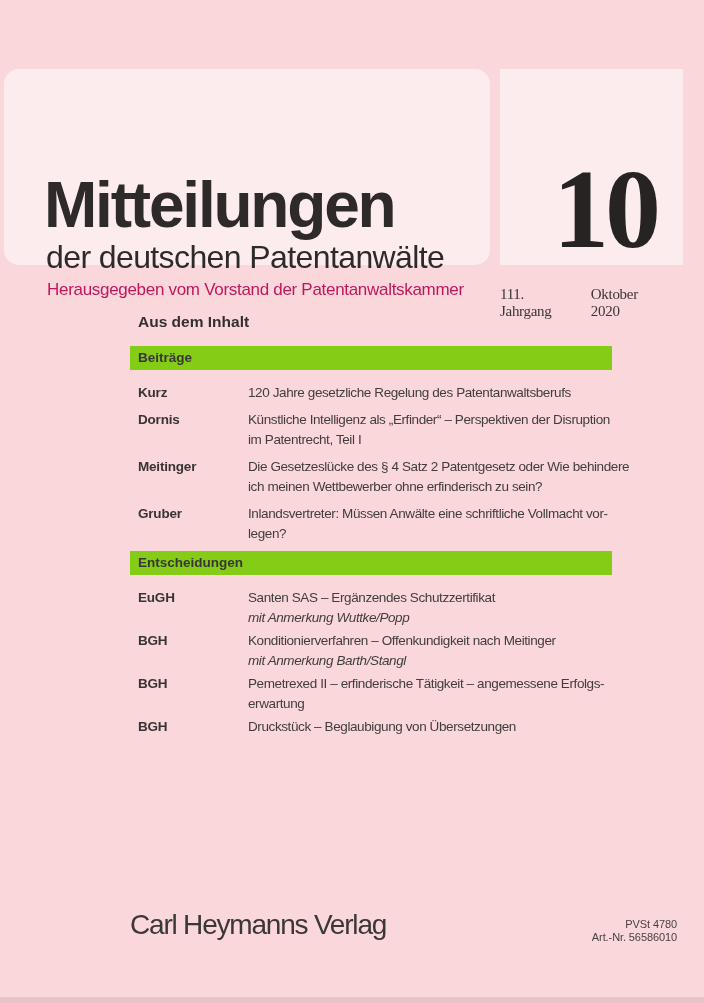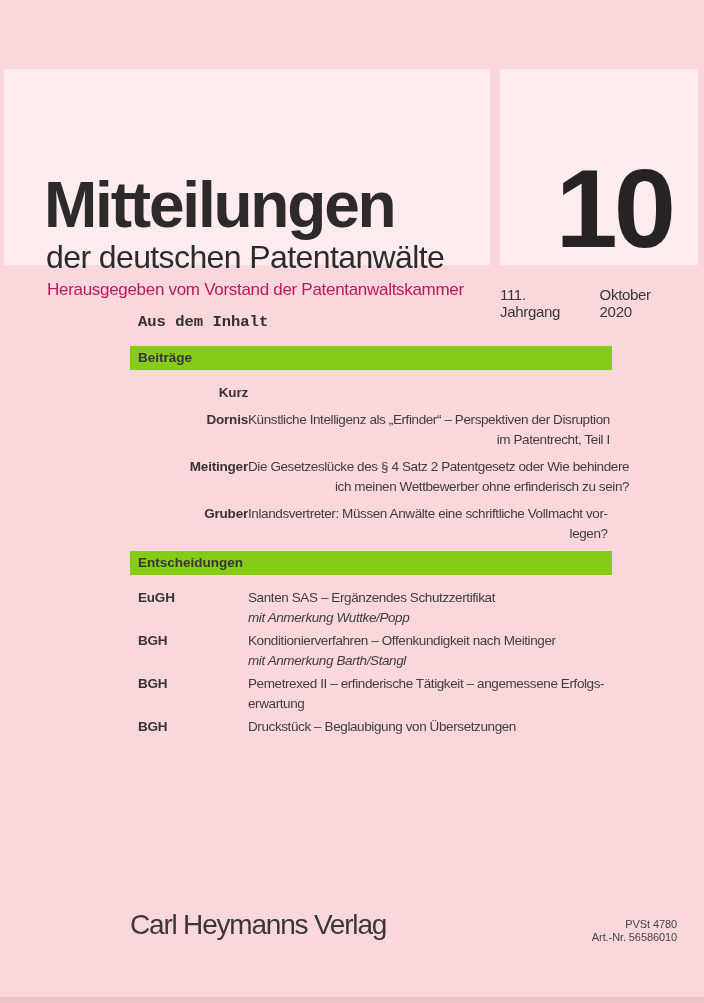--- a/index.html
+++ b/index.html
@@ -7,22 +7,22 @@
   .page {
     position:relative;
     width:704px; height:1003px;
     background:#f9d7db;
     overflow:hidden;
     font-family:"Liberation Sans","DejaVu Sans",sans-serif;
     color:#413d3e;
   }
   
   .panel { position:absolute; background:#fdecee; top:69px; height:196px; }
-  .panel-title { left:4px;  width:486px; }
-  .panel-issue { left:500px; width:198px; }
+  .panel-title { left:4px;  width:486px;border-radius:15px; }
+  .panel-issue { left:500px; width:183px;font-family:Liberation Serif, serif; }
 
   .journal-title {
     position:absolute; left:40px; top:104px;
     font-size:64px; font-weight:bold; letter-spacing:-2.2px;
     line-height:1; color:#2d2a29;
   }
   .journal-subtitle {
     position:absolute; left:42px; top:172px;
     font-size:32px; font-weight:400; letter-spacing:-0.6px;
     line-height:1; color:#2d2a29;
@@ -39,31 +39,31 @@
   .issue-meta {
     position:absolute; right:24px; top:217px;
     display:flex; gap:23px;
     font-size:15px; letter-spacing:-0.3px; color:#3a3637;
   }
 
   
   .contents { position:absolute; left:130px; top:312px; width:482px; }
   .contents-heading {
     font-size:15.5px; font-weight:bold; color:#332f30;
-    margin:0 0 14px 8px; line-height:20px;font-family:Liberation Mono, monospace;
+    margin:0 0 14px 8px; line-height:20px;
   }
   .band {
     background:#84cc16;
     padding:4px 8px;
     font-size:13.5px; font-weight:bold; color:#3a3637;
     line-height:16px;
     margin-bottom:13px;
   }
   .toc-row { display:flex; padding-left:8px; }
-  .sec1 .toc-row { margin-bottom:7px;text-align:right; }
+  .sec1 .toc-row { margin-bottom:7px; }
   .sec2 .toc-row { margin-bottom:3px; }
   .toc-author {
     width:110px; flex:none;
     font-weight:bold; font-size:13.5px; letter-spacing:-0.2px;
     line-height:20px; color:#383435;
   }
   .toc-title {
     font-size:13.5px; letter-spacing:-0.4px; line-height:20px;
     white-space:pre; color:#413d3e;
   }
@@ -107,20 +107,21 @@
     </div>
   </div>
 
   <div class="contents">
     <div class="contents-heading">Aus dem Inhalt</div>
 
     <div class="band">Beiträge</div>
     <div class="sec1">
       <div class="toc-row">
         <div class="toc-author">Kurz</div>
+        <div class="toc-title">120 Jahre gesetzliche Regelung des Patentanwaltsberufs</div>
       </div>
       <div class="toc-row">
         <div class="toc-author">Dornis</div>
         <div class="toc-title">Künstliche Intelligenz als „Erfinder“ – Perspektiven der Disruption
 im Patentrecht, Teil I</div>
       </div>
       <div class="toc-row">
         <div class="toc-author">Meitinger</div>
         <div class="toc-title">Die Gesetzeslücke des § 4 Satz 2 Patentgesetz oder Wie behindere
 ich meinen Wettbewerber ohne erfinderisch zu sein?</div>

